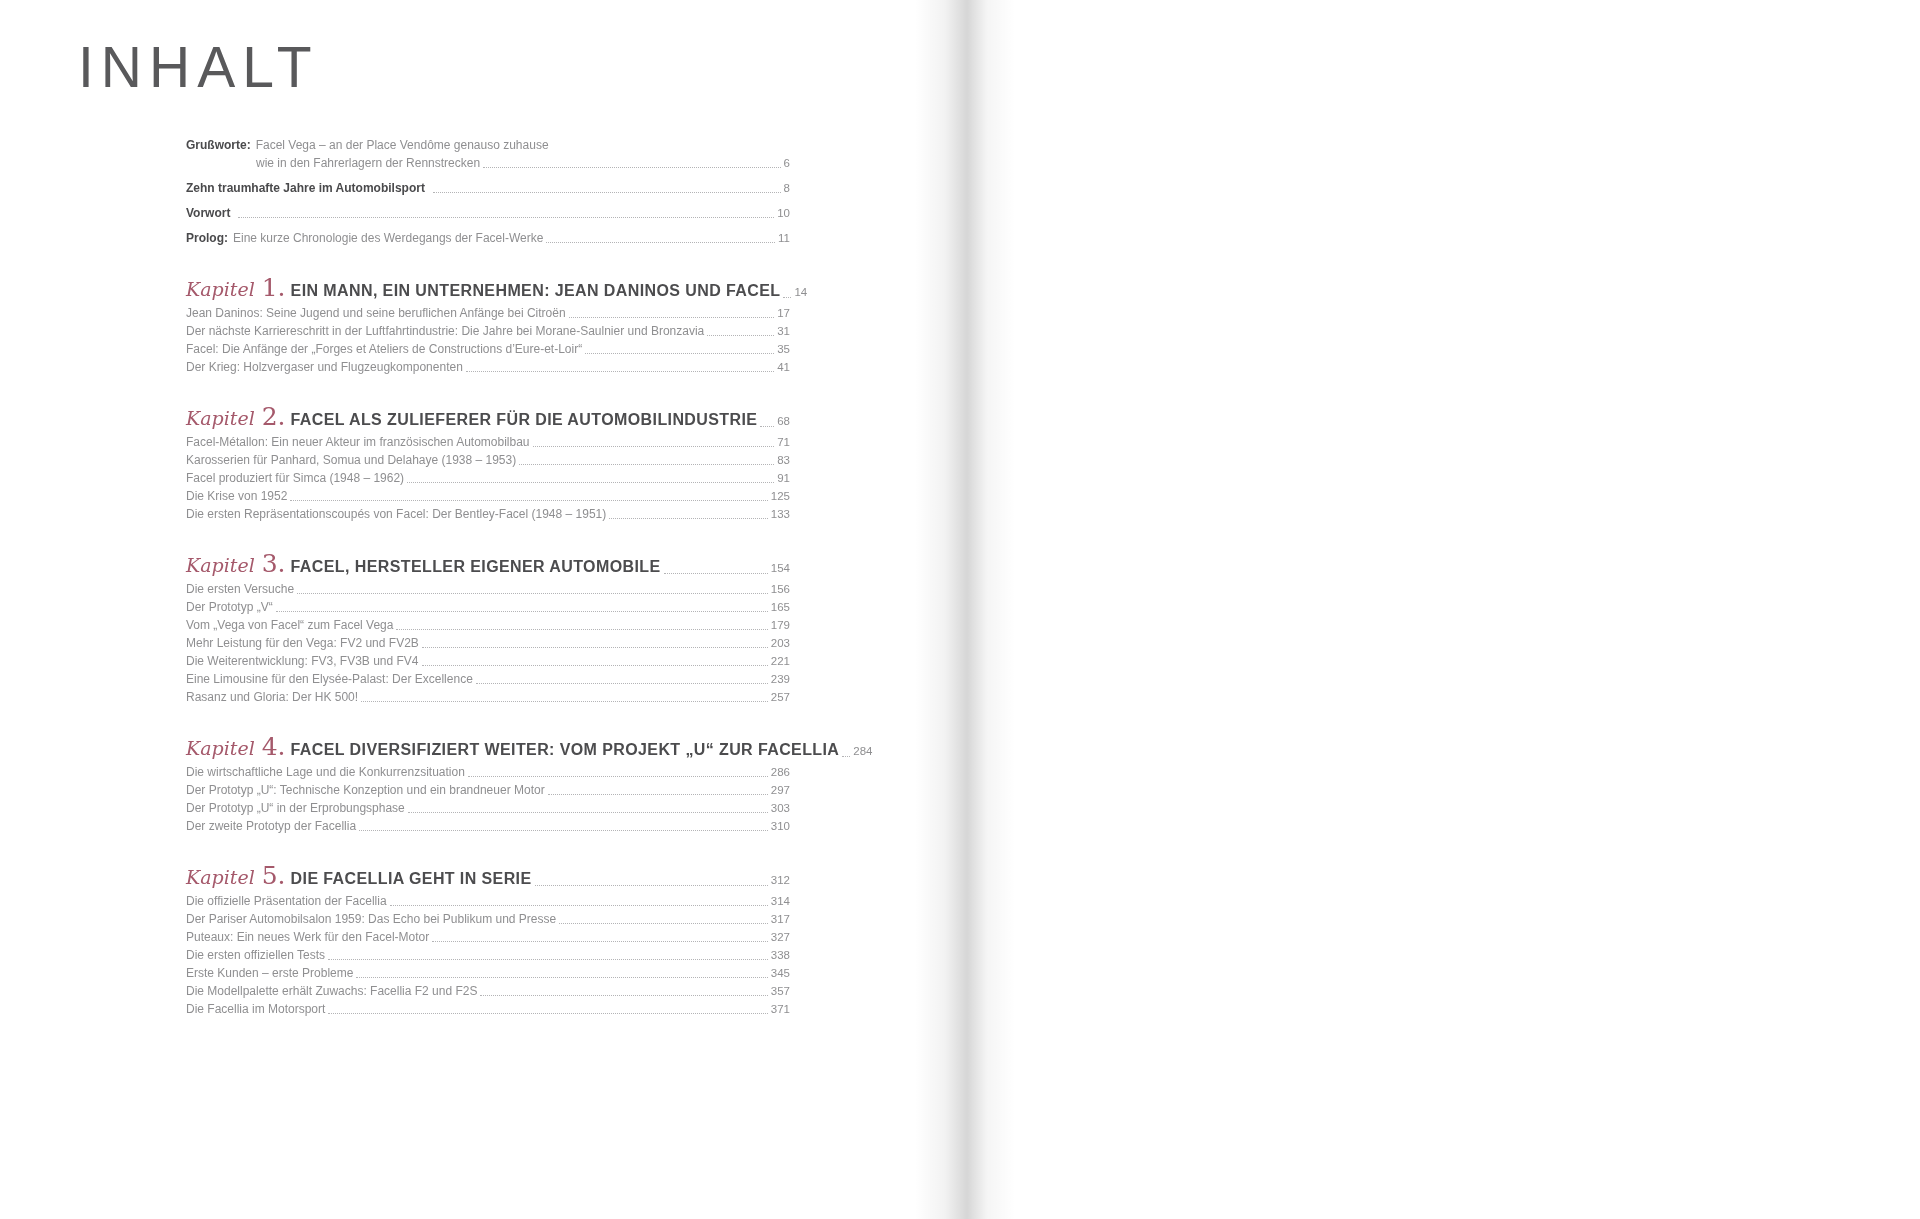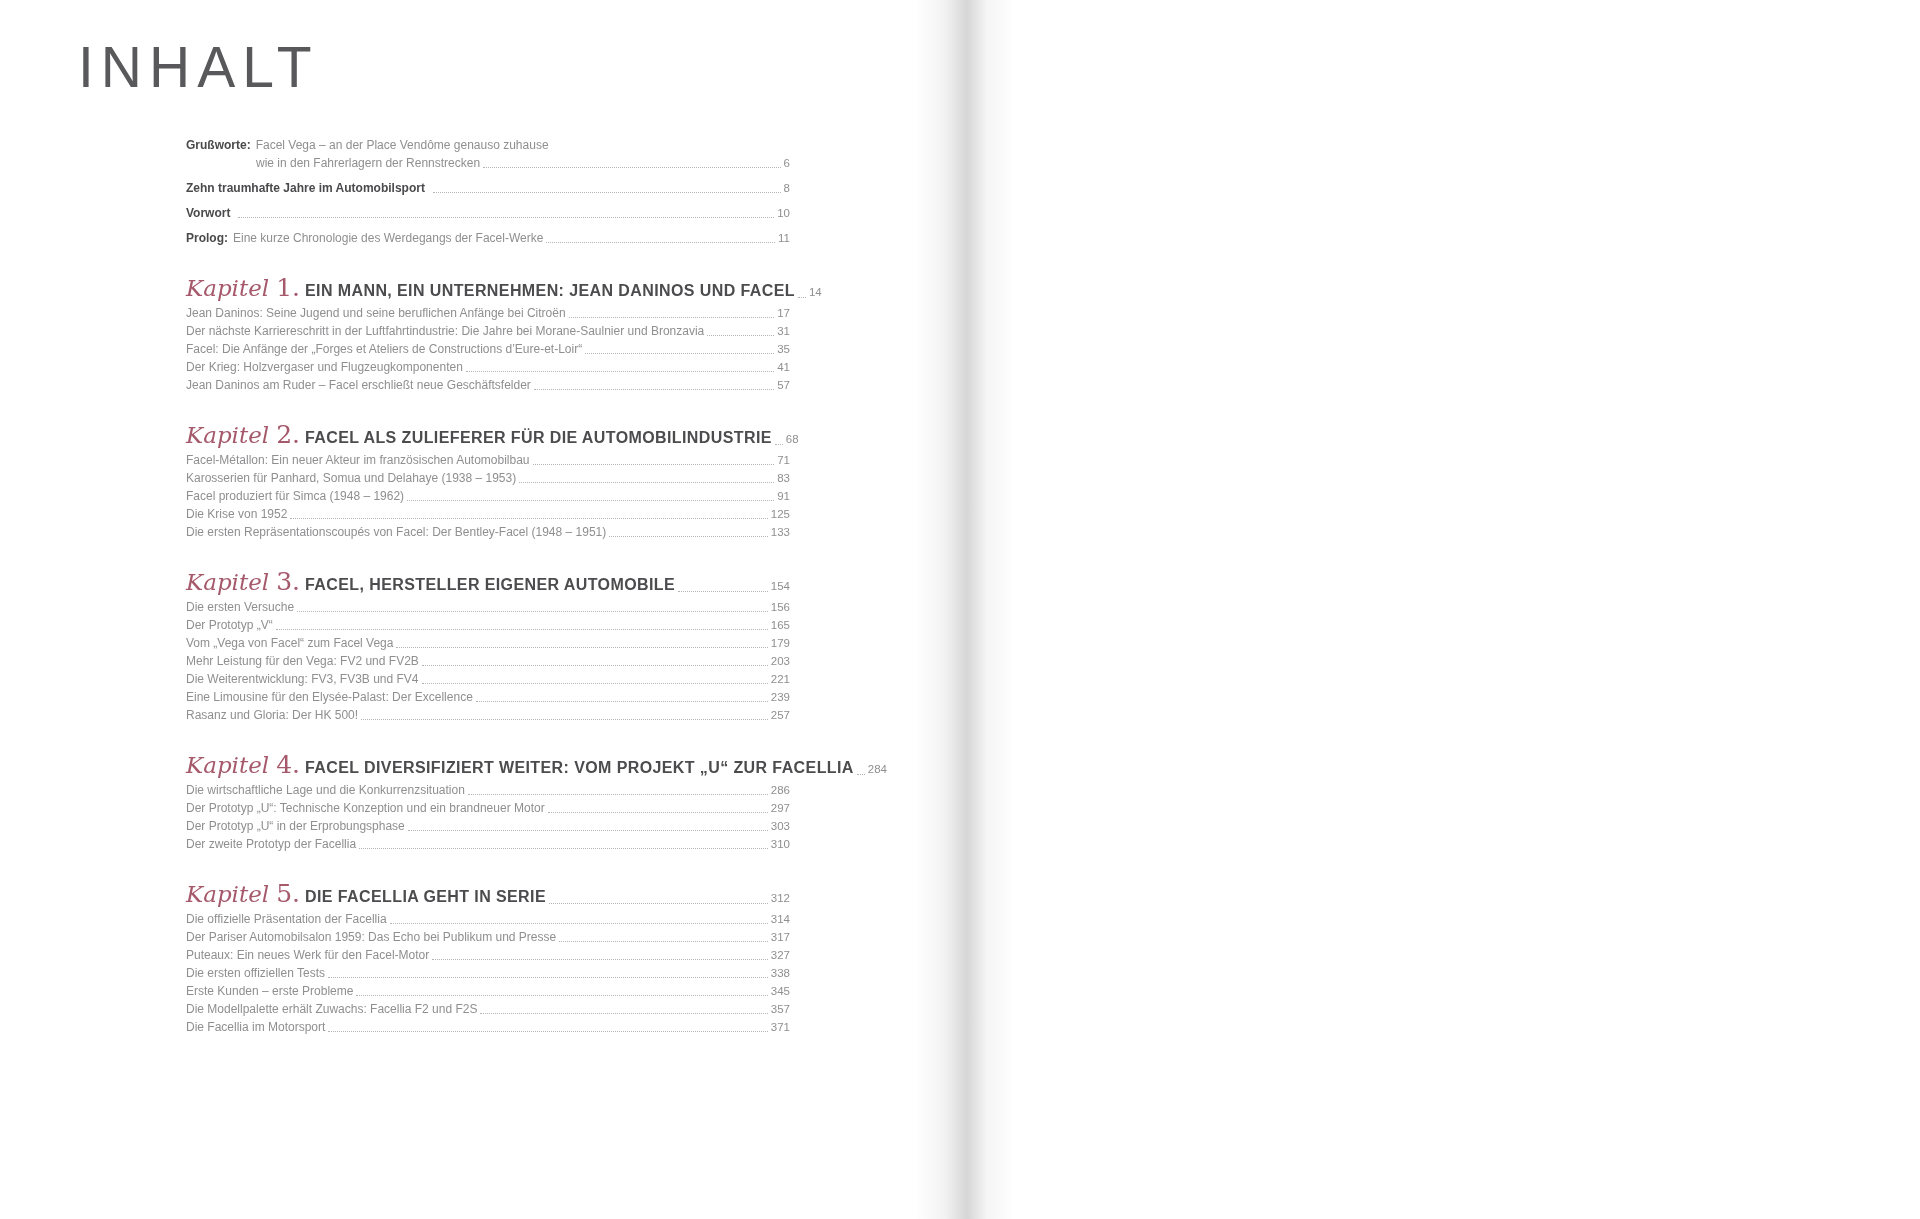--- a/index.html
+++ b/index.html
@@ -33,21 +33,21 @@
     align-self:flex-end;margin-bottom:4px;min-width:8px;}
 
   
   .fm{line-height:17px;margin-bottom:7px;}
   .fm-label{font-weight:bold;color:var(--dark);margin-right:5px;white-space:nowrap;}
   .fm-cont{margin-left:70px;}
 
   
   .chapter{margin-top:26px;}
   .chap{display:flex;align-items:baseline;margin-bottom:2px;}
-  .kap{font-family:"DejaVu Serif",serif;font-style:italic;font-size:23px;
+  .kap{font-family:"DejaVu Serif",serif;font-style:italic;font-size:19px;
     color:var(--rose);white-space:nowrap;}
   .knum{font-family:"DejaVu Serif",serif;font-size:25px;color:var(--rose);
     margin:0 5px 0 7px;white-space:nowrap;}
   .ktitle{font-size:16px;font-weight:bold;letter-spacing:0.4px;color:var(--caps);
     white-space:nowrap;}
 </style>
 </head>
 <body>
 
 <div class="spread">
@@ -113,25 +113,20 @@
             <div class="row">
               <span class="rtext">Facel: Die Anfänge der „Forges et Ateliers de Constructions d’Eure-et-Loir“</span>
               <span class="dots"></span>
               <span class="pg">35</span>
             </div>
             <div class="row">
               <span class="rtext">Der Krieg: Holzvergaser und Flugzeugkomponenten</span>
               <span class="dots"></span>
               <span class="pg">41</span>
             </div>
-            <div class="row">
-              <span class="rtext">Jean Daninos am Ruder – Facel erschließt neue Geschäftsfelder</span>
-              <span class="dots"></span>
-              <span class="pg">57</span>
-            </div>
           </div>
           <div class="chapter">
             <div class="chap">
               <span class="kap">Kapitel</span>
               <span class="knum">2.</span>
               <span class="ktitle">FACEL ALS ZULIEFERER FÜR DIE AUTOMOBILINDUSTRIE</span>
               <span class="dots"></span>
               <span class="pg">68</span>
             </div>
             <div class="row">

